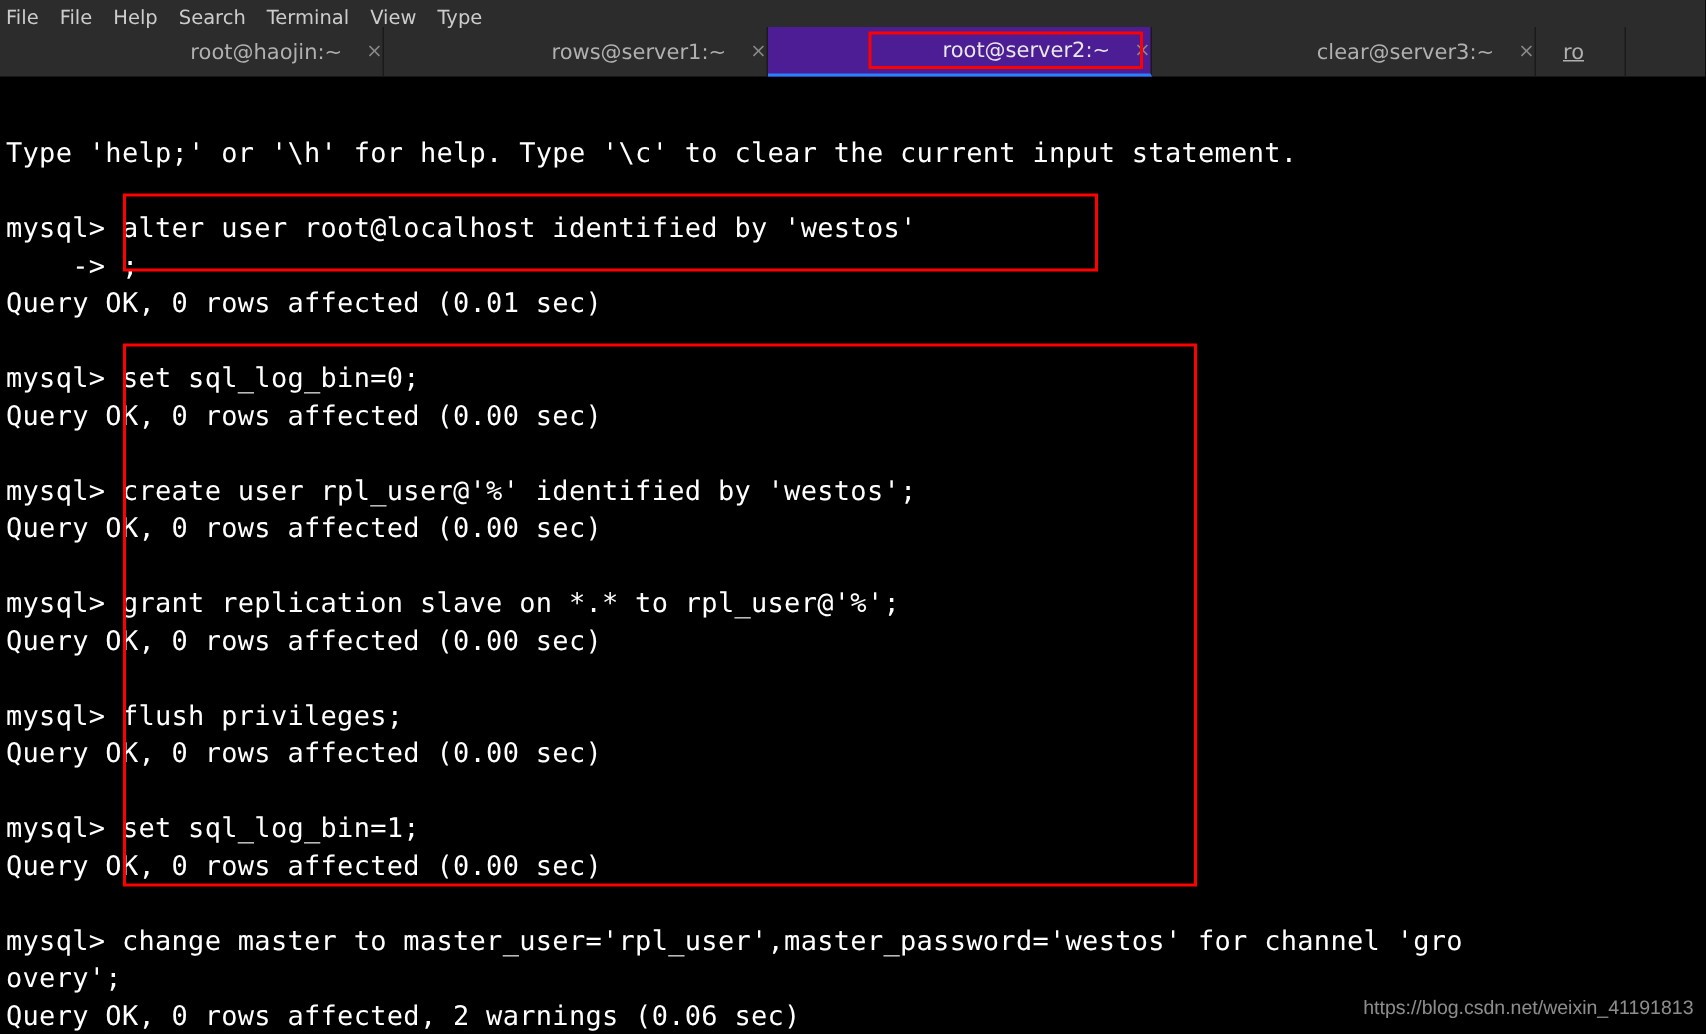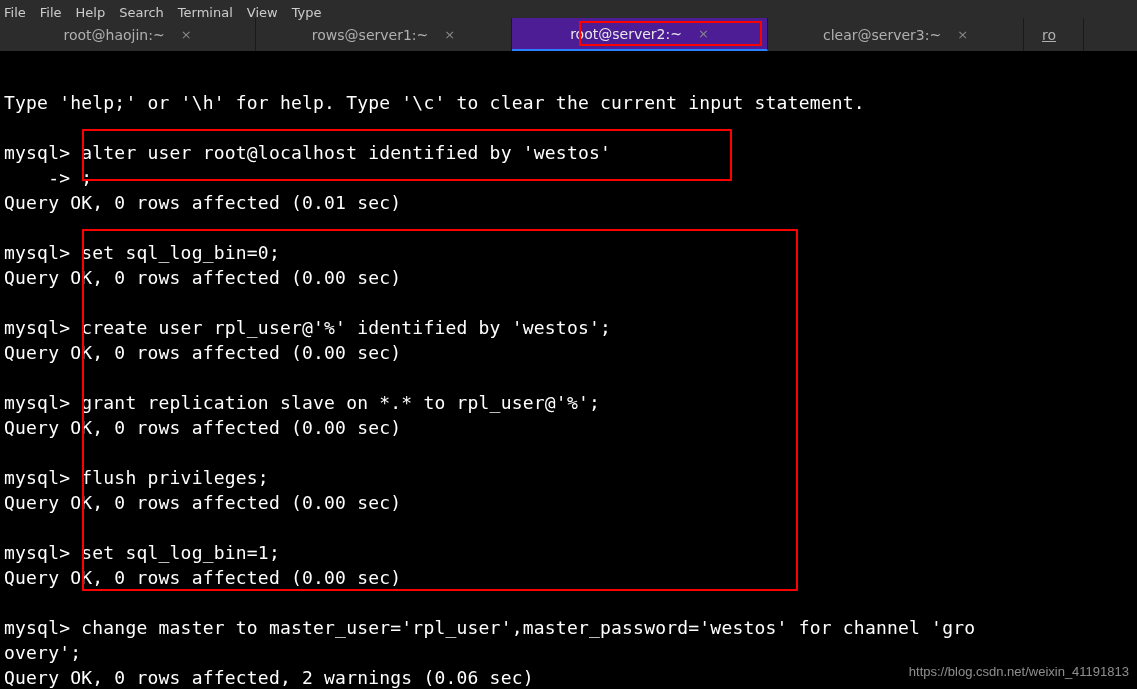--- a/index.html
+++ b/index.html
@@ -30,21 +30,21 @@
     height: 33px;
     display: flex;
     align-items: stretch;
     font-family: "DejaVu Sans", sans-serif;
     font-size: 14px;
     color: #b0b0b0;
   }
   .tab {
     display: flex;
     align-items: center;
-    justify-content: center;
+    justify-content: flex-end;
     position: relative;
     width: 256px;
     border-right: 1px solid #1a1a1a;
     gap: 16px;
   }
   .tab.active {
     background: #4c1d95;
     color: #e8e8e8;
     border-bottom: 2px solid #2a7fff;
   }

